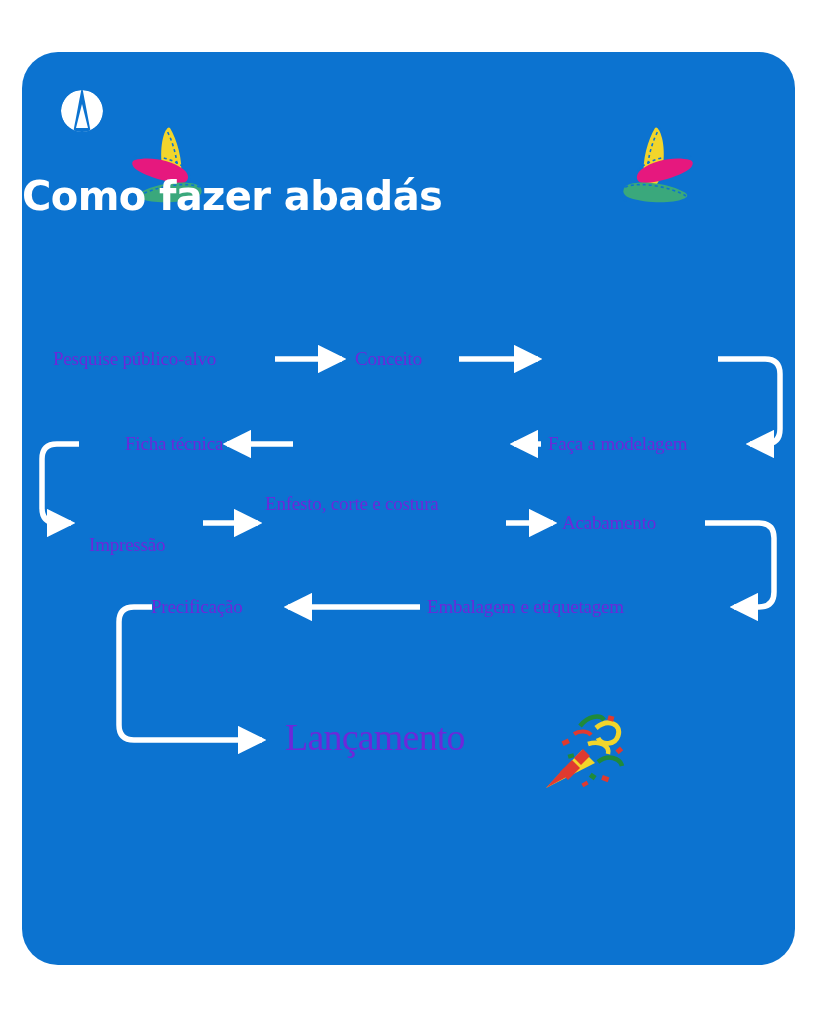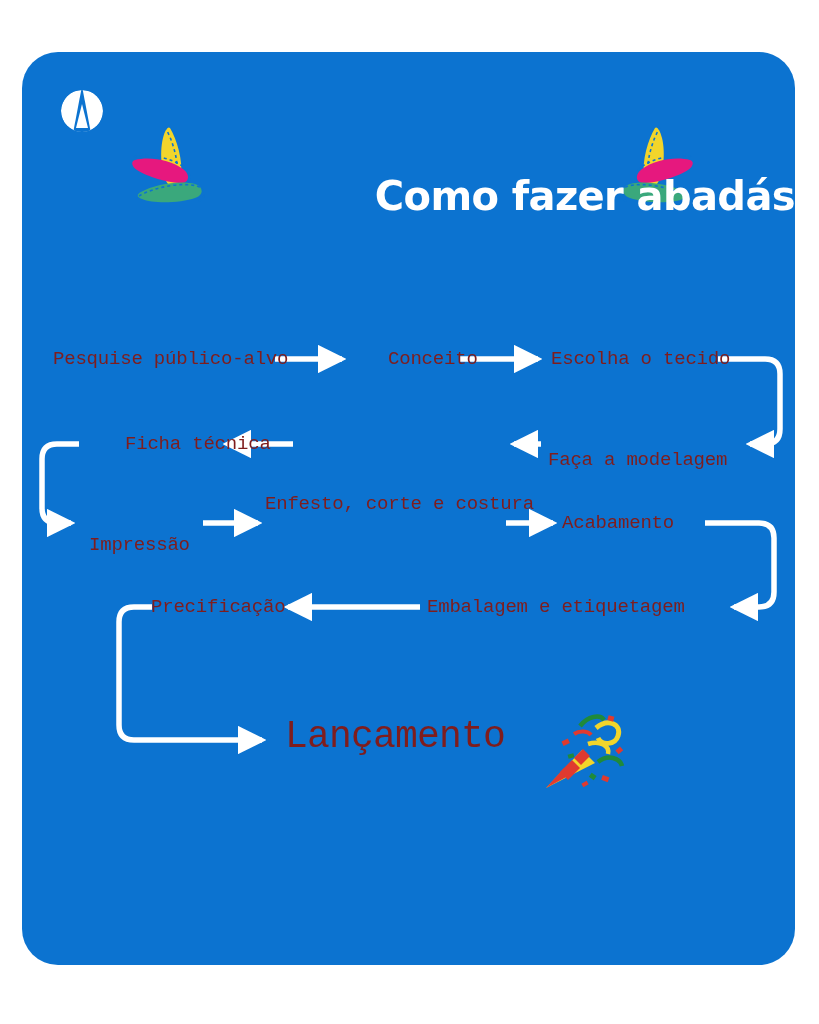--- a/index.html
+++ b/index.html
@@ -49,21 +49,21 @@
     left: 22px;
     top: 118px;
     width: 773px;
     height: 120px;
   }
   #title-text {
     position: absolute;
     left: 0;
     top: 54px;
     width: 773px;
-    text-align: right;
+    text-align: left;
     color: #ffffff;
     font-family: "DejaVu Sans", sans-serif;
     font-size: 40px;
     font-weight: bold;
     letter-spacing: -0.6px;
     line-height: 48px;
     white-space: nowrap;
   }
   .splash {
     position: absolute;
@@ -84,22 +84,22 @@
   }
   #flow-svg {
     position: absolute;
     left: 0; top: 0;
     width: 773px;
     height: 913px;
   }
 
   .node {
     position: absolute;
-    color: #7f1d1d;
-    font-family: Liberation Mono, monospace;
+    color: #6d28d9;
+    font-family: Liberation Serif, serif;
     font-size: 19px;
     font-weight: normal;
     line-height: 24px;
     white-space: nowrap;
     letter-spacing: -0.2px;
   }
   .node.big {
     font-size: 38px;
     line-height: 46px;
     letter-spacing: -0.8px;
@@ -194,24 +194,23 @@
 
         <path d="M683 471 L737 471 Q752 471 752 486 L752 540 Q752 555 737 555 L712 555" marker-end="url(#arrowR)"></path>
 
         <path d="M398 555 L266 555" marker-end="url(#arrowR)"></path>
 
         <path d="M130 555 L112 555 Q97 555 97 570 L97 673 Q97 688 112 688 L240 688" marker-end="url(#arrowR)"></path>
       </g>
     </svg>
 
     <div class="node" style="left:31px; top:295px;">Pesquise público-alvo</div>
-    <div class="node" style="left:333px; top:295px;margin-left:33px;">Conceito</div>
-    <div class="node" style="left:529px; top:295px;">Escolha o tecido</div>
-
-    <div class="node" style="left:526px; top:396px;">Faça a modelagem</div>
+    <div class="node" style="left:333px; top:295px;">Conceito</div>
+
+    <div class="node" style="left:526px; top:380px;">Faça a modelagem</div>
     <div class="node" style="left:63px; top:380px;margin-left:40px;">Ficha técnica</div>
 
     <div class="node" style="left:67px; top:459px;margin-top:22px;">Impressão</div>
     <div class="node" style="left:243px; top:440px;">Enfesto, corte e costura</div>
     <div class="node" style="left:540px; top:459px;text-align:right;">Acabamento</div>
 
     <div class="node" style="left:405px; top:543px;">Embalagem e etiquetagem</div>
     <div class="node" style="left:129px; top:543px;text-align:right;">Precificação</div>
 
     <div class="node big" style="left:263px; top:662px;text-align:center;">Lançamento</div>

